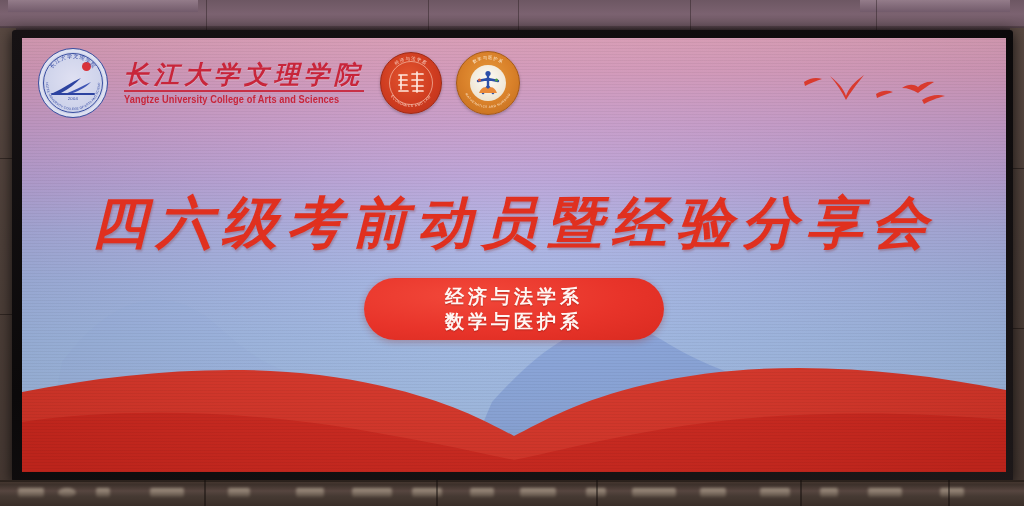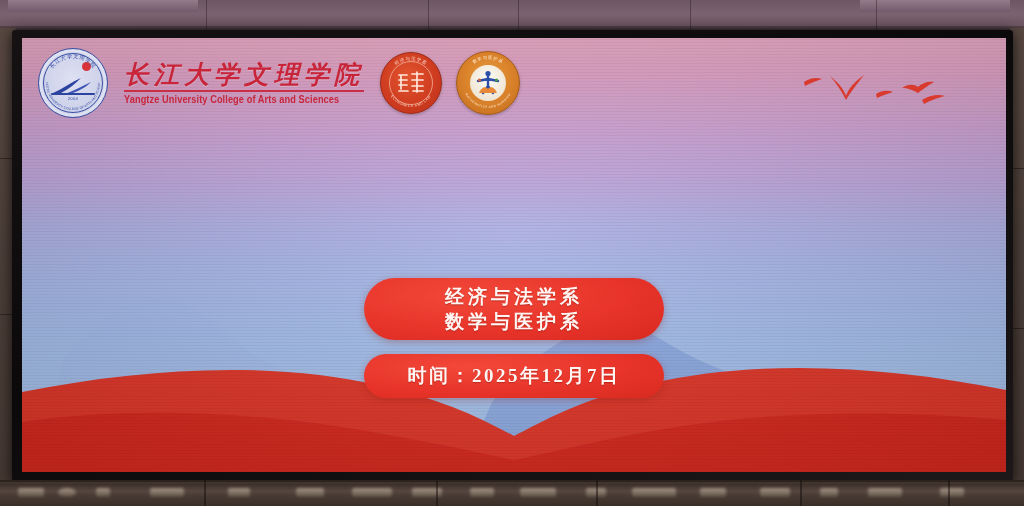--- a/index.html
+++ b/index.html
@@ -266,29 +266,27 @@
     <svg class="birds" viewBox="0 0 190 62">
       <g fill="#d93a2e">
         <path d="M10,22 C16,18 22,17 28,19 C22,21 16,23 11,26 Z"></path>
         <path d="M36,16 C46,24 50,30 52,36 C54,29 60,22 70,15 C62,25 56,33 52,40 C48,32 43,24 36,16 Z"></path>
         <path d="M82,34 C88,30 94,30 99,32 C93,34 87,36 83,38 Z"></path>
         <path d="M108,28 C114,24 120,24 124,27 C128,23 134,21 140,22 C133,26 128,30 124,33 C119,30 114,28 108,28 Z"></path>
         <path d="M128,40 C136,35 144,34 151,36 C143,38 135,41 130,44 Z"></path>
       </g>
     </svg>
 
+    <div class="title">四六级考前动员暨经验分享会</div>
 
     <div class="pill pill-depts">
       <div class="ln">经济与法学系</div>
       <div class="ln">数学与医护系</div>
     </div>
 
-    <div class="pill pill-date">
-      <div class="ln">时间：2025年12月7日</div>
-    </div>
 
   </div>
 
   <div class="desk">
     <div class="desk-edge"></div>
     <div class="desk-blur">
       <div class="desk-obj" style="left:18px;width:26px;"></div>
       <div class="desk-obj" style="left:58px;width:18px;border-radius:50%;"></div>
       <div class="desk-obj" style="left:96px;width:14px;"></div>
       <div class="desk-obj" style="left:150px;width:34px;"></div>

